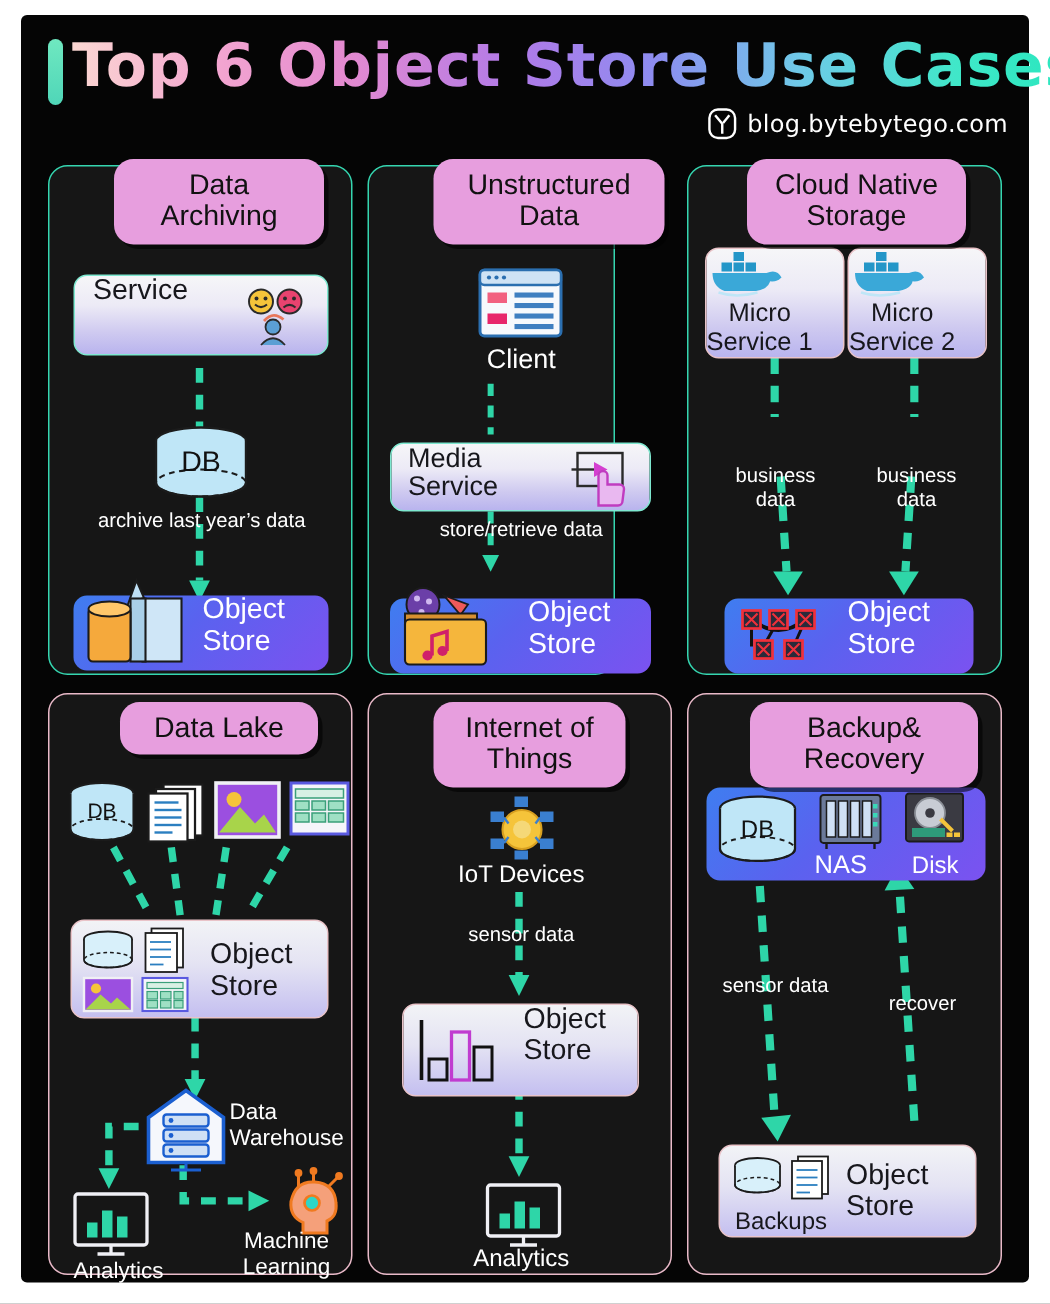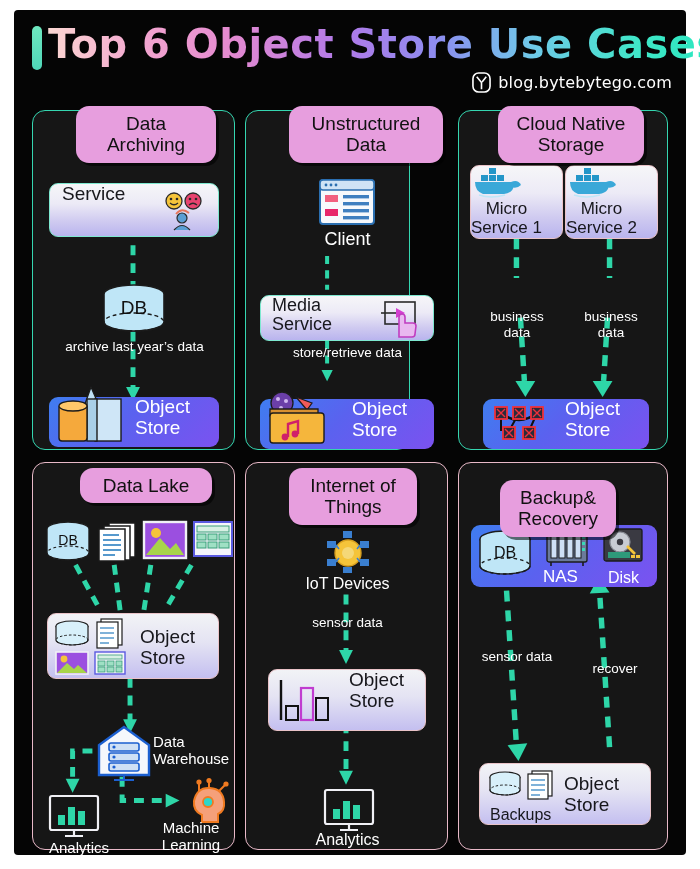--- a/index.html
+++ b/index.html
@@ -499,17 +499,17 @@
               <path d="M43 15 L57 15"></path>
               <path d="M43 20 L57 20"></path>
               <path d="M43 25 L52 25"></path>
             </g>
       </svg>
       <span class="box-label-dark" style="position:absolute;left:84px;top:10px;white-space:pre-line;">Object
 Store</span>
       <span style="position:absolute;left:10px;bottom:0px;color:#17171c;font-size:16px;">Backups</span>
     </div>
   </div>
-  <div class="badge" style="left:486px;top:470px;width:116px;">Backup&amp;
+  <div class="badge" style="left:486px;top:458px;width:152px;">Backup&amp;
 Recovery</div>
 
 </div>
 </div>
 
 </body></html>

